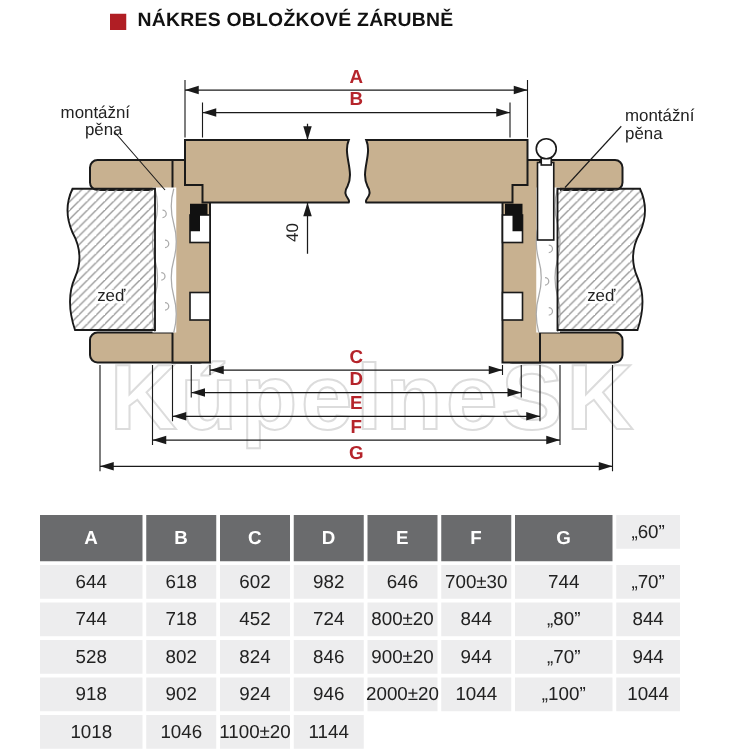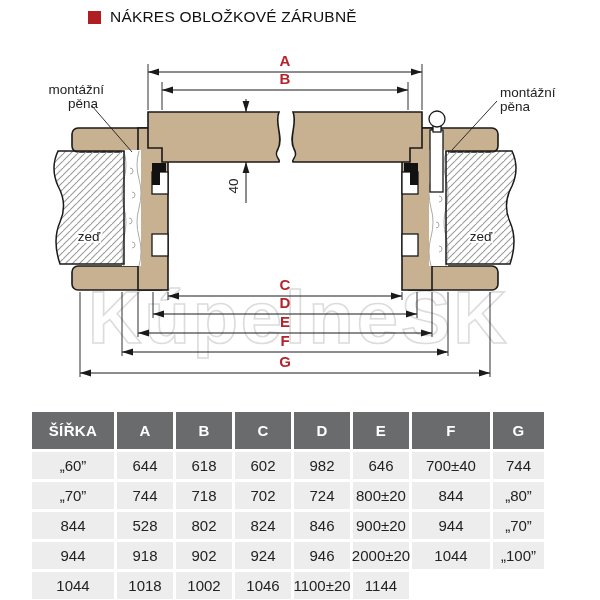--- a/index.html
+++ b/index.html
@@ -2,21 +2,21 @@
 <html><head>
 <meta charset="utf-8">
 <style>
   html,body{margin:0;padding:0;}
   body{
     width:600px;height:600px;position:relative;background:#ffffff;
     font-family:"Liberation Sans", sans-serif;overflow:hidden;
   }
   .title-bar{position:absolute;left:88px;top:8px;display:flex;align-items:center;gap:9px;}
   .title-bullet{width:13px;height:13px;background:#b01e24;}
-  .title-text{font-size:15.5px;font-weight:normal;color:#111;letter-spacing:0.2px;text-align:right;}
+  .title-text{font-size:15.5px;font-weight:bold;color:#111;letter-spacing:0.2px;text-align:right;}
   svg{position:absolute;left:0;top:45px;}
   .dim-line{stroke:#1a1a1a;stroke-width:1;fill:none;}
   .ext-line{stroke:#1a1a1a;stroke-width:0.9;fill:none;}
   .arrow{fill:#1a1a1a;stroke:none;}
   .dim-label{fill:#b5242b;font-size:15px;font-weight:bold;text-anchor:middle;}
   .anno{fill:#222;font-size:13.5px;}
   .wm{fill:none;stroke:#dcdcdc;stroke-width:1.6;font-size:74px;font-weight:bold;letter-spacing:3px;}
   .tan{fill:#c8b190;stroke:#1a1a1a;stroke-width:1.6;}
   .white-part{fill:#ffffff;stroke:#1a1a1a;stroke-width:1.3;}
   .foam-mark{stroke:#ababab;stroke-width:1;fill:none;}
@@ -158,42 +158,41 @@
     <path class="ext-line" d="M92,106 L132,152"></path>
   </g>
   <g>
     <text class="anno" x="500" y="97" text-anchor="start">montážní</text>
     <text class="anno" x="500" y="111" text-anchor="start">pěna</text>
     <path class="ext-line" d="M497,101 L452,150"></path>
   </g>
 </svg>
 
 <div class="data-table">
-  <div class="th">ŠÍŘKA</div>
   <div class="th">A</div>
   <div class="th">B</div>
   <div class="th">C</div>
   <div class="th">D</div>
   <div class="th">E</div>
   <div class="th">F</div>
   <div class="th">G</div>
 
   <div class="td">„60”</div>
   <div class="td">644</div>
   <div class="td">618</div>
   <div class="td">602</div>
   <div class="td">982</div>
   <div class="td">646</div>
-  <div class="td">700±40</div>
+  <div class="td">700±30</div>
   <div class="td">744</div>
 
   <div class="td">„70”</div>
   <div class="td">744</div>
   <div class="td">718</div>
-  <div class="td">702</div>
+  <div class="td">452</div>
   <div class="td">724</div>
   <div class="td">800±20</div>
   <div class="td">844</div>
 
   <div class="td">„80”</div>
   <div class="td">844</div>
   <div class="td">528</div>
   <div class="td">802</div>
   <div class="td">824</div>
   <div class="td">846</div>
@@ -205,17 +204,16 @@
   <div class="td">918</div>
   <div class="td">902</div>
   <div class="td">924</div>
   <div class="td">946</div>
   <div class="td">2000±20</div>
   <div class="td">1044</div>
 
   <div class="td">„100”</div>
   <div class="td">1044</div>
   <div class="td">1018</div>
-  <div class="td">1002</div>
   <div class="td">1046</div>
   <div class="td">1100±20</div>
   <div class="td">1144</div>
 </div>
 
 </body></html>

